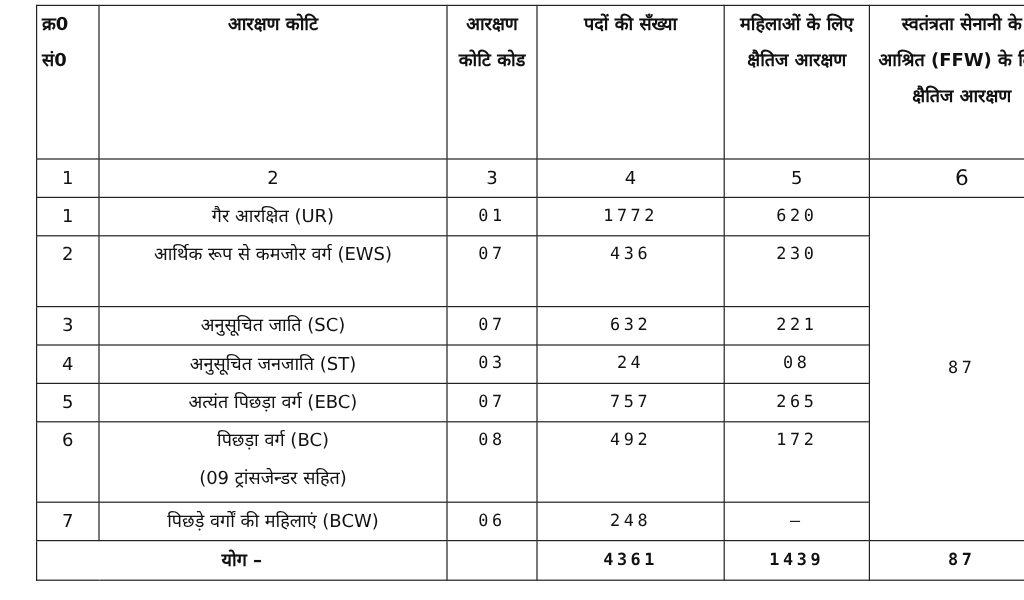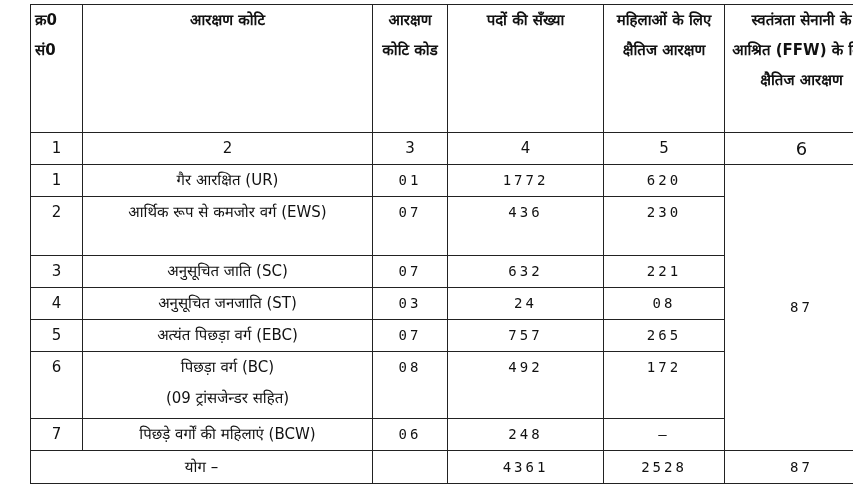--- a/index.html
+++ b/index.html
@@ -6,21 +6,21 @@
   body { width:853px; height:500px; overflow:hidden; font-family:"DejaVu Sans", sans-serif; color:#111; }
   table { position:absolute; left:10px; top:4px; border-collapse:collapse; table-layout:fixed; width:848px;margin-left:20px; }
   td { border:1.5px solid #222; vertical-align:top; padding:0 6px; font-size:15px; line-height:31px; }
   .c { text-align:center; }
   .hdr td { font-weight:bold; height:127px; line-height:30px; font-size:15px; }
   .hdr td.light { font-weight:bold; }
   .nums td { height:31px; text-align:center; vertical-align:middle; }
   .num { letter-spacing:3px; font-family:"DejaVu Sans Mono", monospace; font-size:14px; }
   .cat { text-align:center; }
   .ffw { vertical-align:middle; text-align:center; }
-  .total td { font-weight:normal; height:32px; vertical-align:middle; }
+  .total td { font-weight:bold; height:32px; vertical-align:middle; }
 </style>
 </head>
 <body>
 
 <table>
   <colgroup>
     <col style="width:52px">
       <col style="width:290px">
       <col style="width:75px">
     <col style="width:156px">
@@ -96,17 +96,17 @@
     <td class="cat">पिछड़े वर्गों की महिलाएं (BCW)</td>
     <td class="c num">06</td>
     <td class="c num">248</td>
     <td class="c num">–</td>
   </tr>
 
   <tr class="total">
     <td colspan="2" class="c">योग –</td>
     <td></td>
     <td class="c num">4361</td>
-    <td class="c num">2528</td>
+    <td class="c num">1439</td>
     <td class="c num">87</td>
   </tr>
 </tbody>
   </table>
 
 </body></html>

